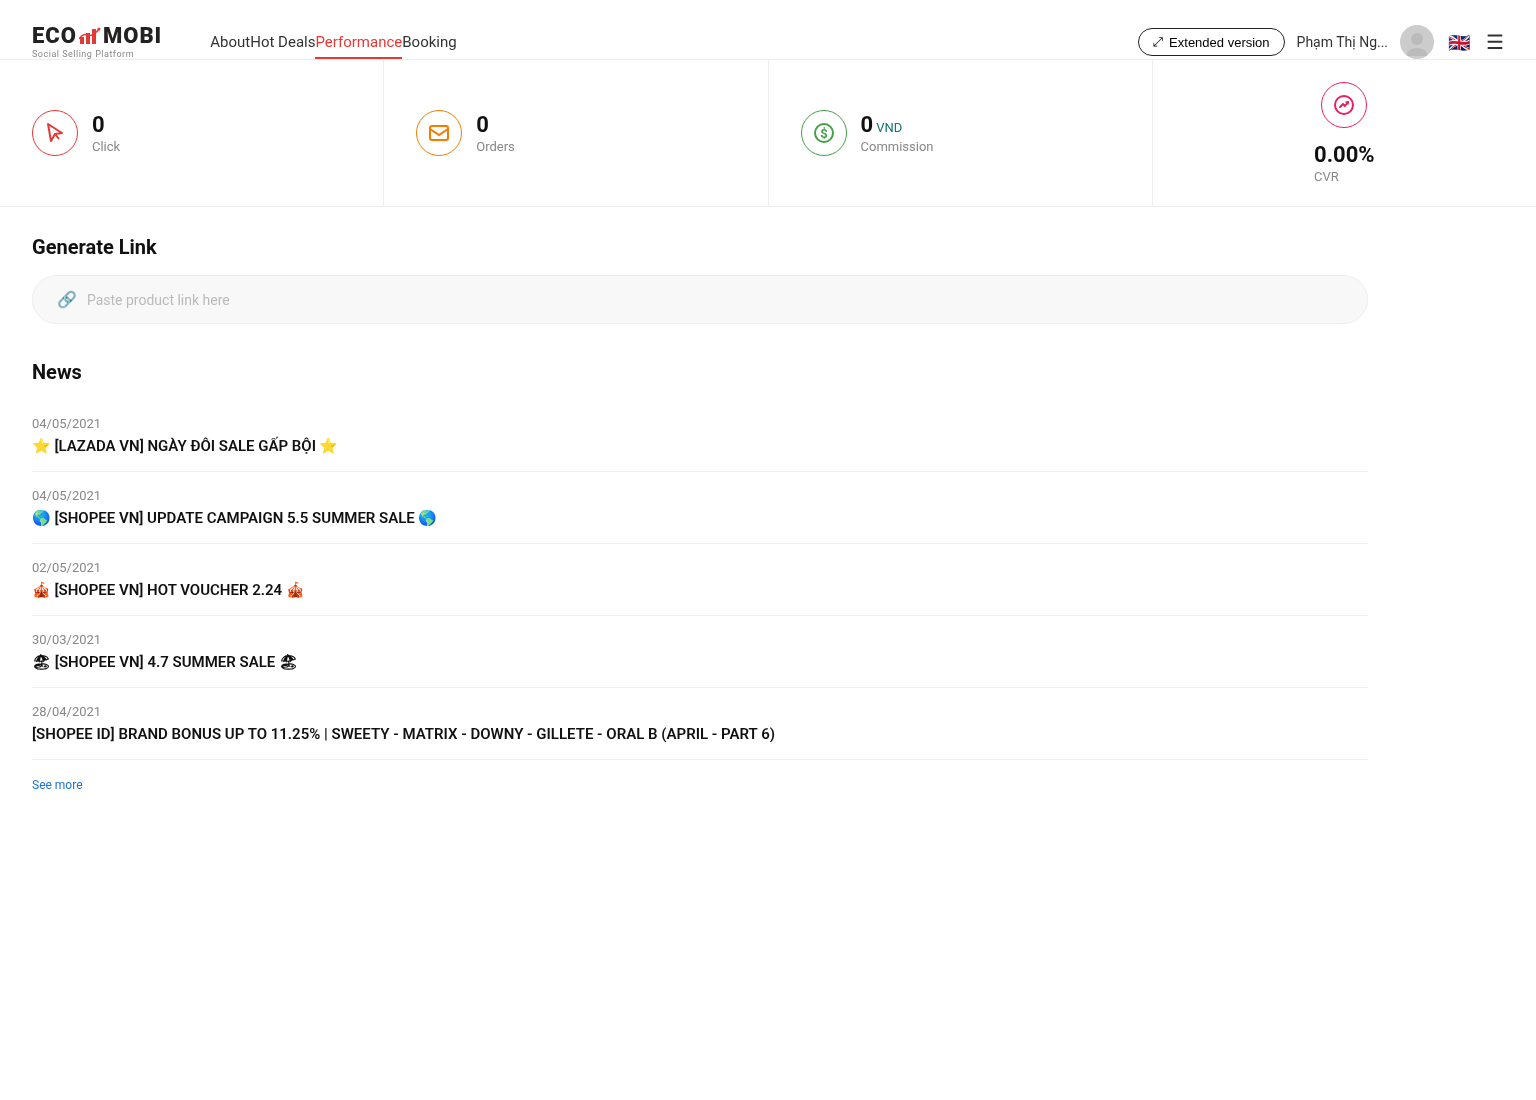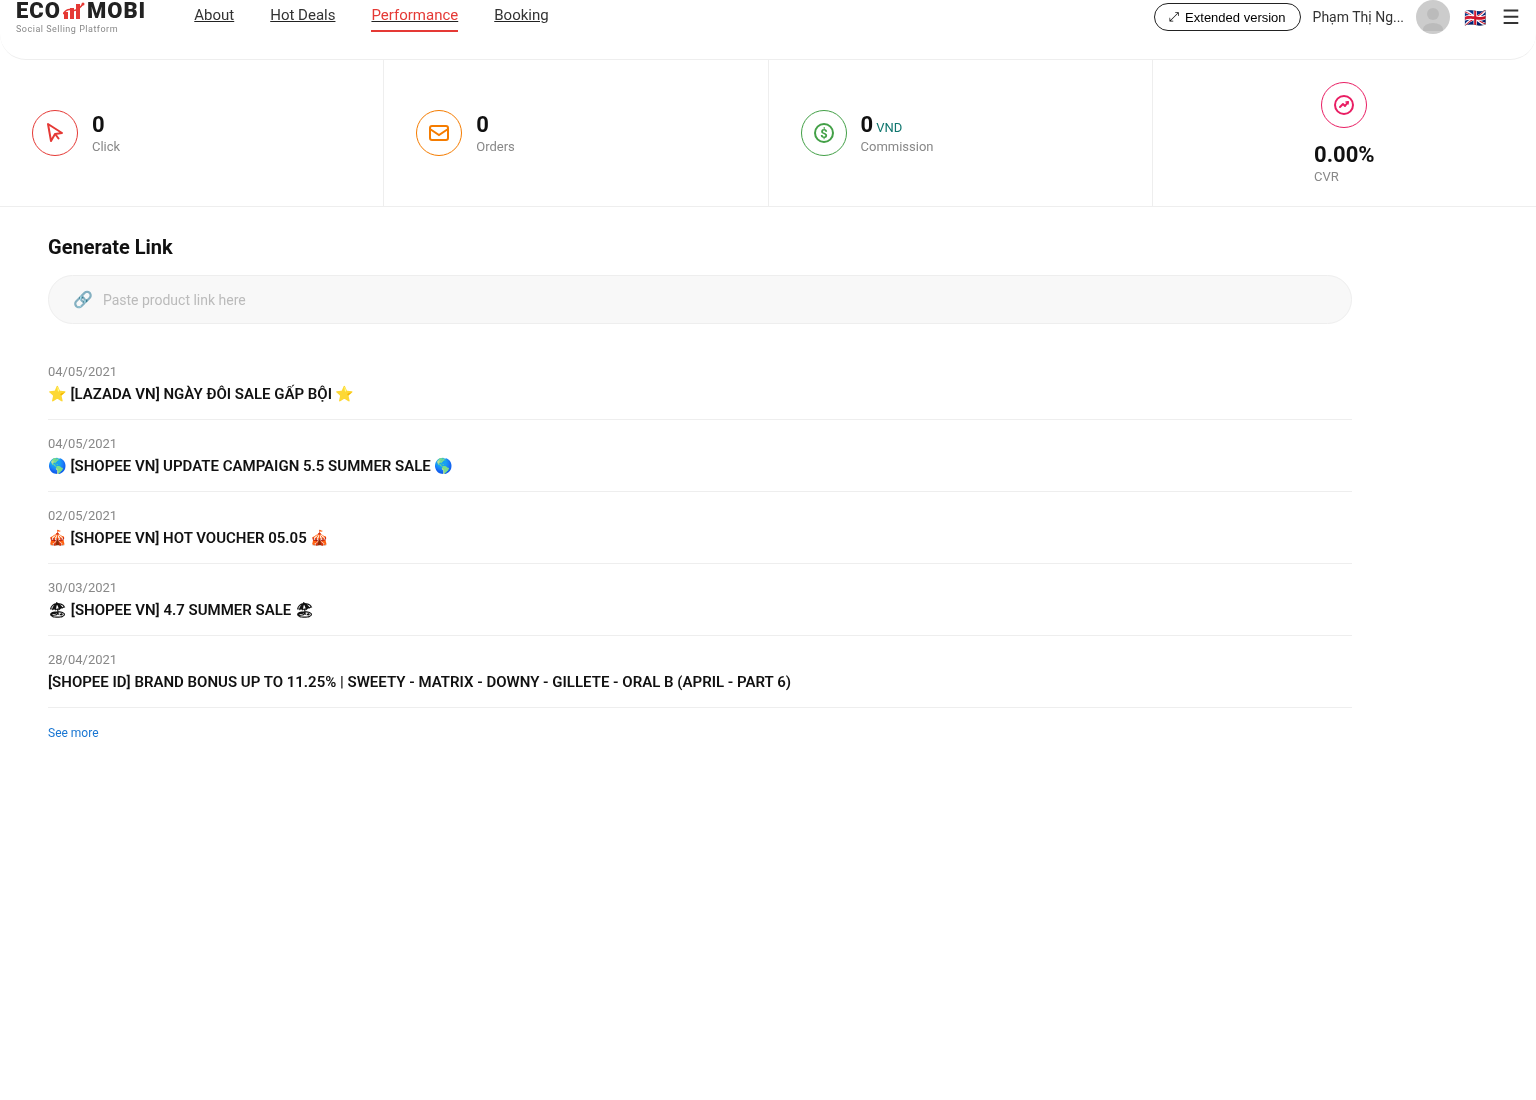--- a/index.html
+++ b/index.html
@@ -1,29 +1,28 @@
 <!DOCTYPE html>
 <html><head>
   <meta charset="utf-8">
   <style>
     * { box-sizing: border-box; margin: 0; padding: 0; }
     body { font-family: -apple-system, BlinkMacSystemFont, 'Segoe UI', Roboto, sans-serif; background: #fff; color: #222; font-size: 14px; }
 
     
     .header {
       display: flex;
-      align-items: flex-start;
-      padding: 0 16px;
+      align-items: flex-end;
+      padding: 0 32px;
       height: 60px;
       border-bottom: 1px solid #eee;
       background: #fff;
       position: sticky;
       top: 0;
       z-index: 100;
-      border-radius: 26px;
     }
     .logo-area {
       display: flex;
       flex-direction: column;
       margin-right: 48px;
       min-width: 120px;
     }
     .logo-text {
       font-size: 22px;
       font-weight: 900;
@@ -36,23 +35,21 @@
     .logo-text .mobi { color: #222; }
     .logo-sub {
       font-size: 9px;
       color: #888;
       margin-top: 2px;
       letter-spacing: 0.5px;
     }
     .nav {
       display: flex;
       align-items: center;
-      gap: 36px;
       flex: 1;
-      text-decoration: underline;
     }
     .nav-item {
       font-size: 15px;
       color: #333;
       cursor: pointer;
       padding: 6px 0;
       text-decoration: none;
       border-bottom: 2px solid transparent;
     }
     .nav-item.active {
@@ -144,21 +141,21 @@
       font-size: 22px;
       font-weight: 700;
       color: #111;
       line-height: 1.2;
     }
     .stat-value .unit { font-size: 13px; font-weight: 400; color: #0f766e; margin-left: 3px; }
     .stat-label { font-size: 13px; color: #888; margin-top: 1px; }
 
     
     .main {
-      padding: 28px 48px;
+      padding: 28px 32px;
       max-width: 1400px;
     }
     .section-title {
       font-size: 20px;
       font-weight: 700;
       color: #111;
       margin-bottom: 16px;
     }
 
     
@@ -306,34 +303,35 @@
 
   <div class="generate-link-section">
     <h2 class="section-title">Generate Link</h2>
     <div class="link-input-wrap">
       <span class="link-icon">🔗</span>
       <span class="link-placeholder">Paste product link here</span>
     </div>
   </div>
 
   <div class="news-section">
+    <h2 class="section-title">News</h2>
 
     <div class="news-item">
       <div class="news-date">04/05/2021</div>
       <div class="news-title">⭐ [LAZADA VN] NGÀY ĐÔI SALE GẤP BỘI ⭐</div>
     </div>
 
     <div class="news-item">
       <div class="news-date">04/05/2021</div>
       <div class="news-title">🌎 [SHOPEE VN] UPDATE CAMPAIGN 5.5 SUMMER SALE 🌎</div>
     </div>
 
     <div class="news-item">
       <div class="news-date">02/05/2021</div>
-      <div class="news-title">🎪 [SHOPEE VN] HOT VOUCHER 05.05 🎪</div>
+      <div class="news-title">🎪 [SHOPEE VN] HOT VOUCHER 2.24 🎪</div>
     </div>
 
     <div class="news-item">
       <div class="news-date">30/03/2021</div>
       <div class="news-title">🏖 [SHOPEE VN] 4.7 SUMMER SALE 🏖</div>
     </div>
 
     <div class="news-item">
       <div class="news-date">28/04/2021</div>
       <div class="news-title">[SHOPEE ID] BRAND BONUS UP TO 11.25% | SWEETY - MATRIX - DOWNY - GILLETE - ORAL B (APRIL - PART 6)</div>

